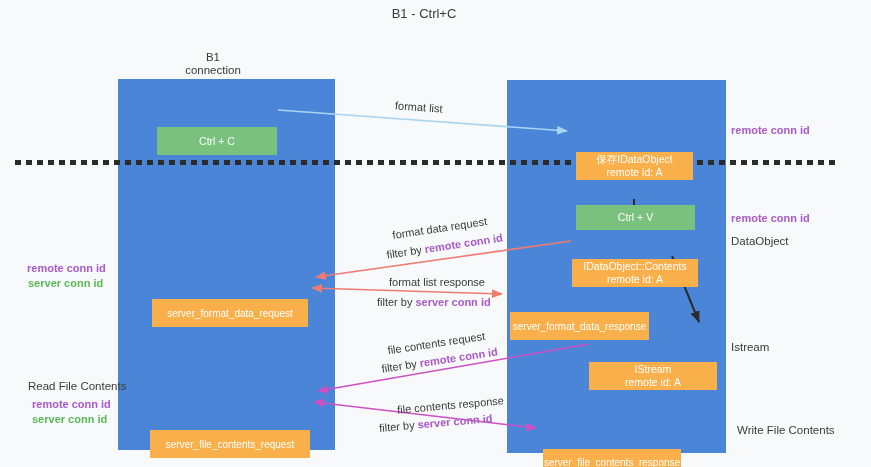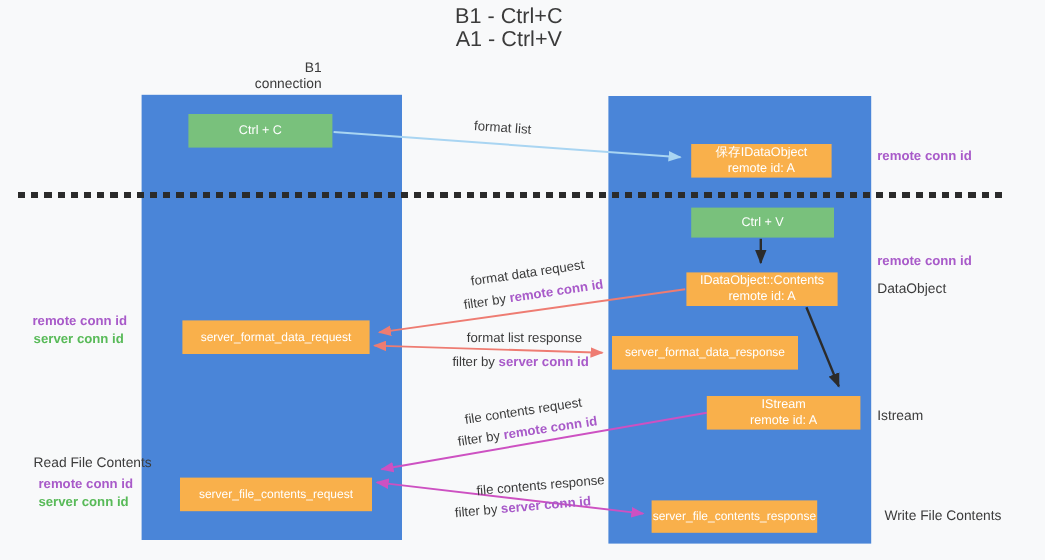--- a/index.html
+++ b/index.html
@@ -1,28 +1,28 @@
 <!DOCTYPE html>
 <html><head>
 <meta charset="utf-8">
 <style>
   * { margin:0; padding:0; box-sizing:border-box; }
   html,body { width:871px; height:467px; }
   body { background:#f8f9fa; font-family:"Liberation Sans", sans-serif; position:relative; overflow:hidden; }
   .abs { position:absolute; }
   .canvas { position:absolute; left:0; top:0; width:871px; height:467px; }
 
-  .title { left:0; top:4px; width:848px; text-align:center; font-size:18px; color:#3b3b3b; line-height:19px; z-index:6; }
+  .title { left:0; top:4px; width:848px; text-align:center; font-size:13px; color:#3b3b3b; line-height:19px; z-index:6; }
 
-  .colhdr { text-align:right; font-size:11.5px; color:#3b3b3b; line-height:13px; z-index:6; }
+  .colhdr { text-align:center; font-size:11.5px; color:#3b3b3b; line-height:13px; z-index:6; }
 
   .lane { background:#4a85d8; z-index:1; }
 
   .node { color:#ffffff; display:flex; flex-direction:column; align-items:center; justify-content:center;
-          text-align:center; line-height:13px; font-size:10.5px; z-index:4; white-space:nowrap; }
+          text-align:center; line-height:13px; font-size:10.5px; z-index:4; white-space:nowrap;margin-top:32px; }
   .node.orange { background:#f9b04b; }
   .node.green  { background:#79c17c; }
   .node.small  { font-size:10px; }
 
   .dashed { height:5px; background:repeating-linear-gradient(90deg,#2b2b2b 0 6px,transparent 6px 11px); z-index:3; }
 
   .ann { font-size:11.5px; color:#3b3b3b; white-space:nowrap; z-index:5; }
   .ann.purple { color:#a85ac9; font-weight:700; font-size:11px; }
   .ann.green  { color:#58ba58; font-weight:700; font-size:11px; }
 
@@ -34,21 +34,20 @@
 
   svg.connectors { position:absolute; left:0; top:0; width:871px; height:467px; z-index:2; pointer-events:none; }
 </style>
 </head>
 <body>
 
 <div class="canvas">
 
   <div class="abs title">
     <div>B1 - Ctrl+C</div>
-    <div>A1 - Ctrl+V</div>
   </div>
 
   <div class="abs colhdr" style="left:158px; top:51px; width:110px;">
     <div>B1</div>
     <div>connection</div>
   </div>
 
   <div class="abs lane" style="left:118px; top:79px; width:217px; height:371px;"></div>
   <div class="abs lane" style="left:507px; top:80px; width:219px; height:373px;"></div>
 
@@ -93,21 +92,21 @@
 
   <div class="abs node orange" style="left:572px; top:227px; width:126px; height:28px;">
     <div>IDataObject::Contents</div>
     <div>remote id: A</div>
   </div>
 
   <div class="abs node orange small" style="left:152px; top:267px; width:156px; height:28px;">
     <div>server_format_data_request</div>
   </div>
 
-  <div class="abs node orange small" style="left:510px; top:280px; width:155px; height:28px;">
+  <div class="abs node orange small" style="left:510px; top:280px; width:139px; height:28px;">
     <div>server_format_data_response</div>
   </div>
 
   <div class="abs node orange" style="left:589px; top:330px; width:128px; height:28px;">
     <div>IStream</div>
     <div>remote id: A</div>
   </div>
 
   <div class="abs node orange small" style="left:150px; top:398px; width:160px; height:28px;">
     <div>server_file_contents_request</div>

